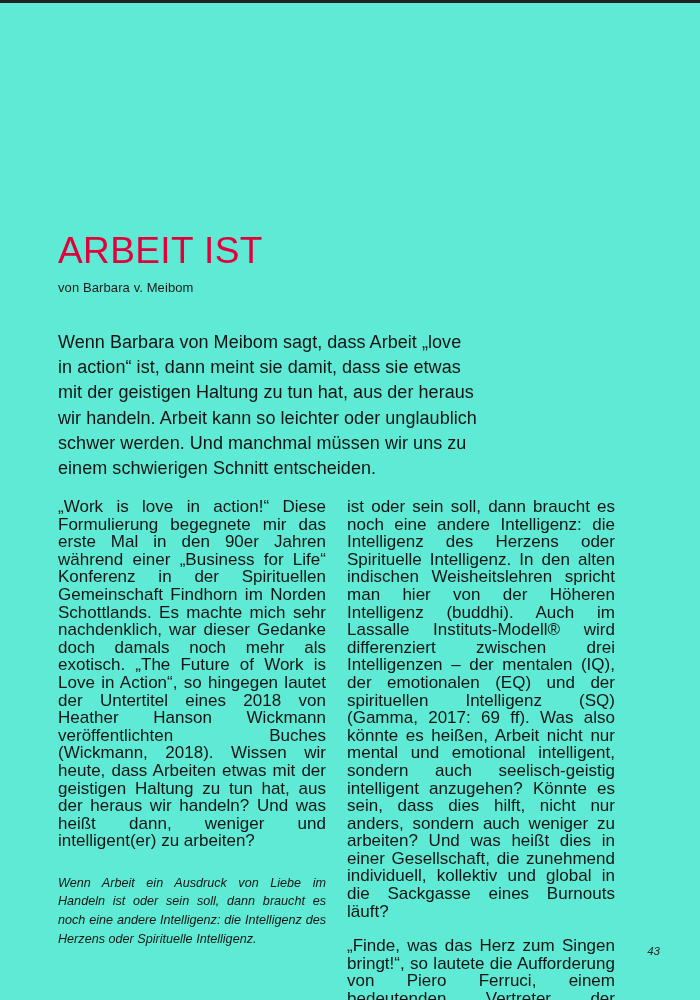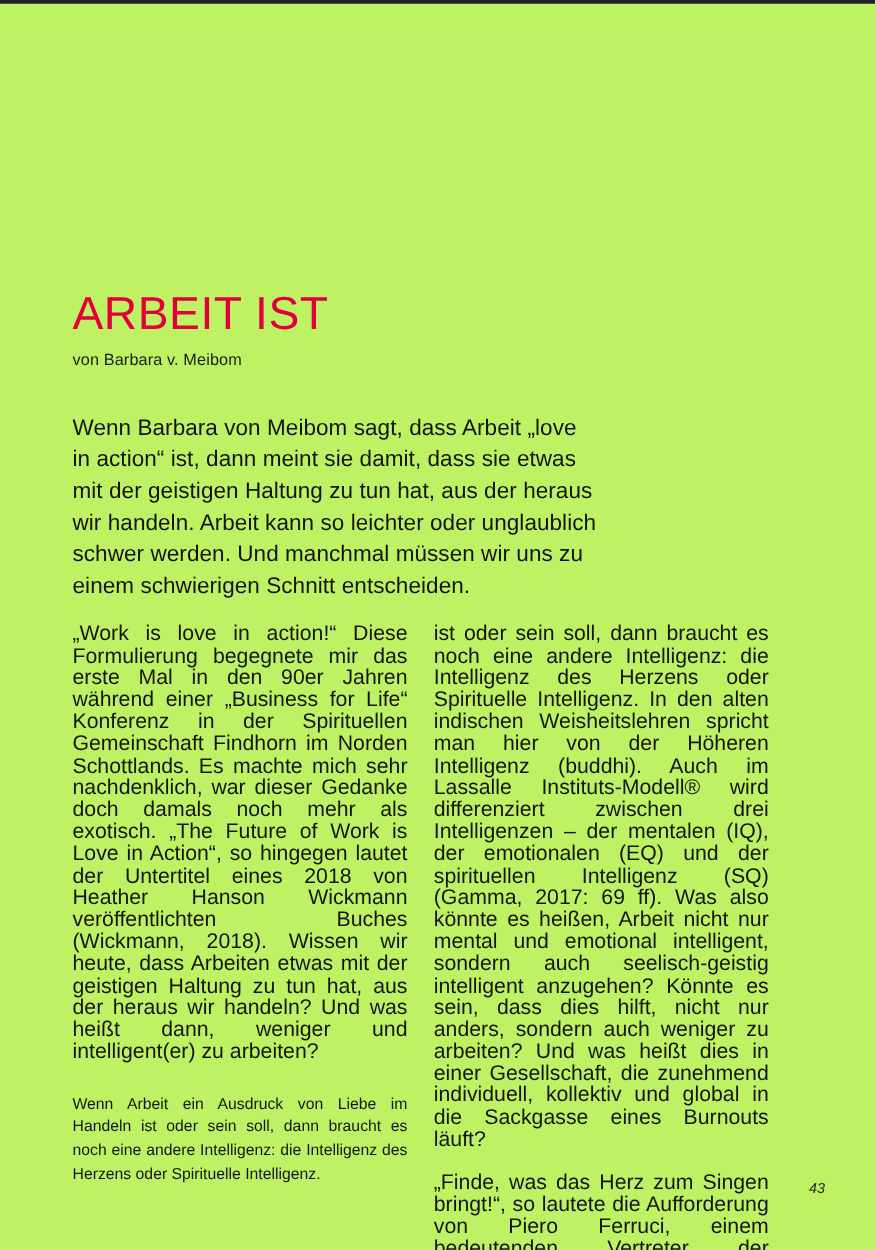--- a/index.html
+++ b/index.html
@@ -8,21 +8,21 @@
     padding: 0;
     background: #ffffff;
   }
   body {
     font-family: "Liberation Sans", sans-serif;
   }
   .page {
     position: relative;
     width: 700px;
     height: 1000px;
-    background: #bef264;
+    background: #5eead4;
     overflow: hidden;
     box-sizing: border-box;
   }
   .top-rule {
     position: absolute;
     top: 0;
     left: 0;
     width: 700px;
     height: 3px;
     background: #222222;
@@ -94,20 +94,21 @@
     text-align: justify;
     letter-spacing: 0.01px;
     -webkit-hyphens: none;
     hyphens: none;
   }
   .col p:last-child { margin-bottom: 0; }
 
   .pullquote {
     margin: 24px 0 26px 0 !important;
     color: #E0003C;
+    font-style: italic;
     text-align: left;
     font-size: 12.6px !important;
     line-height: 18.6px !important;
   }
 
   
   .folio {
     position: absolute;
     right: 40px;
     bottom: 43px;

